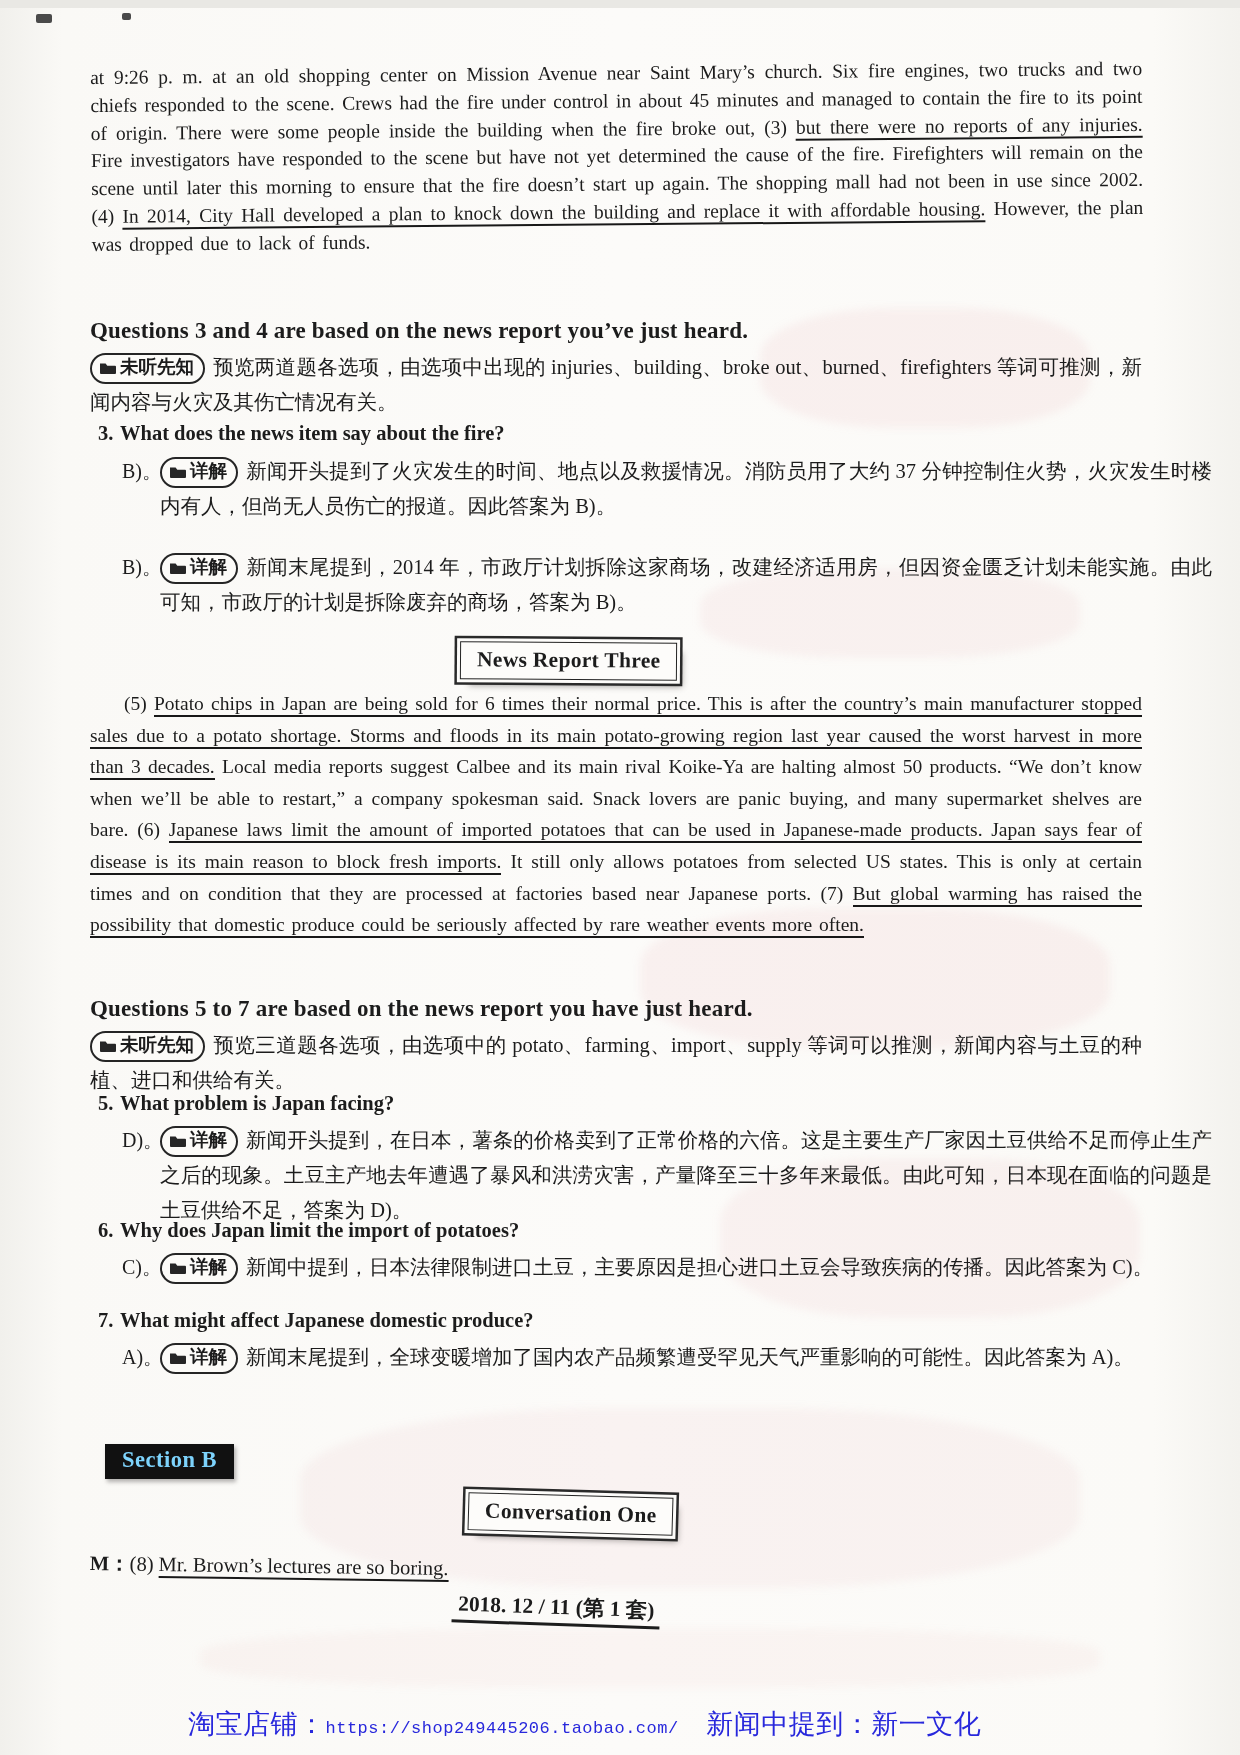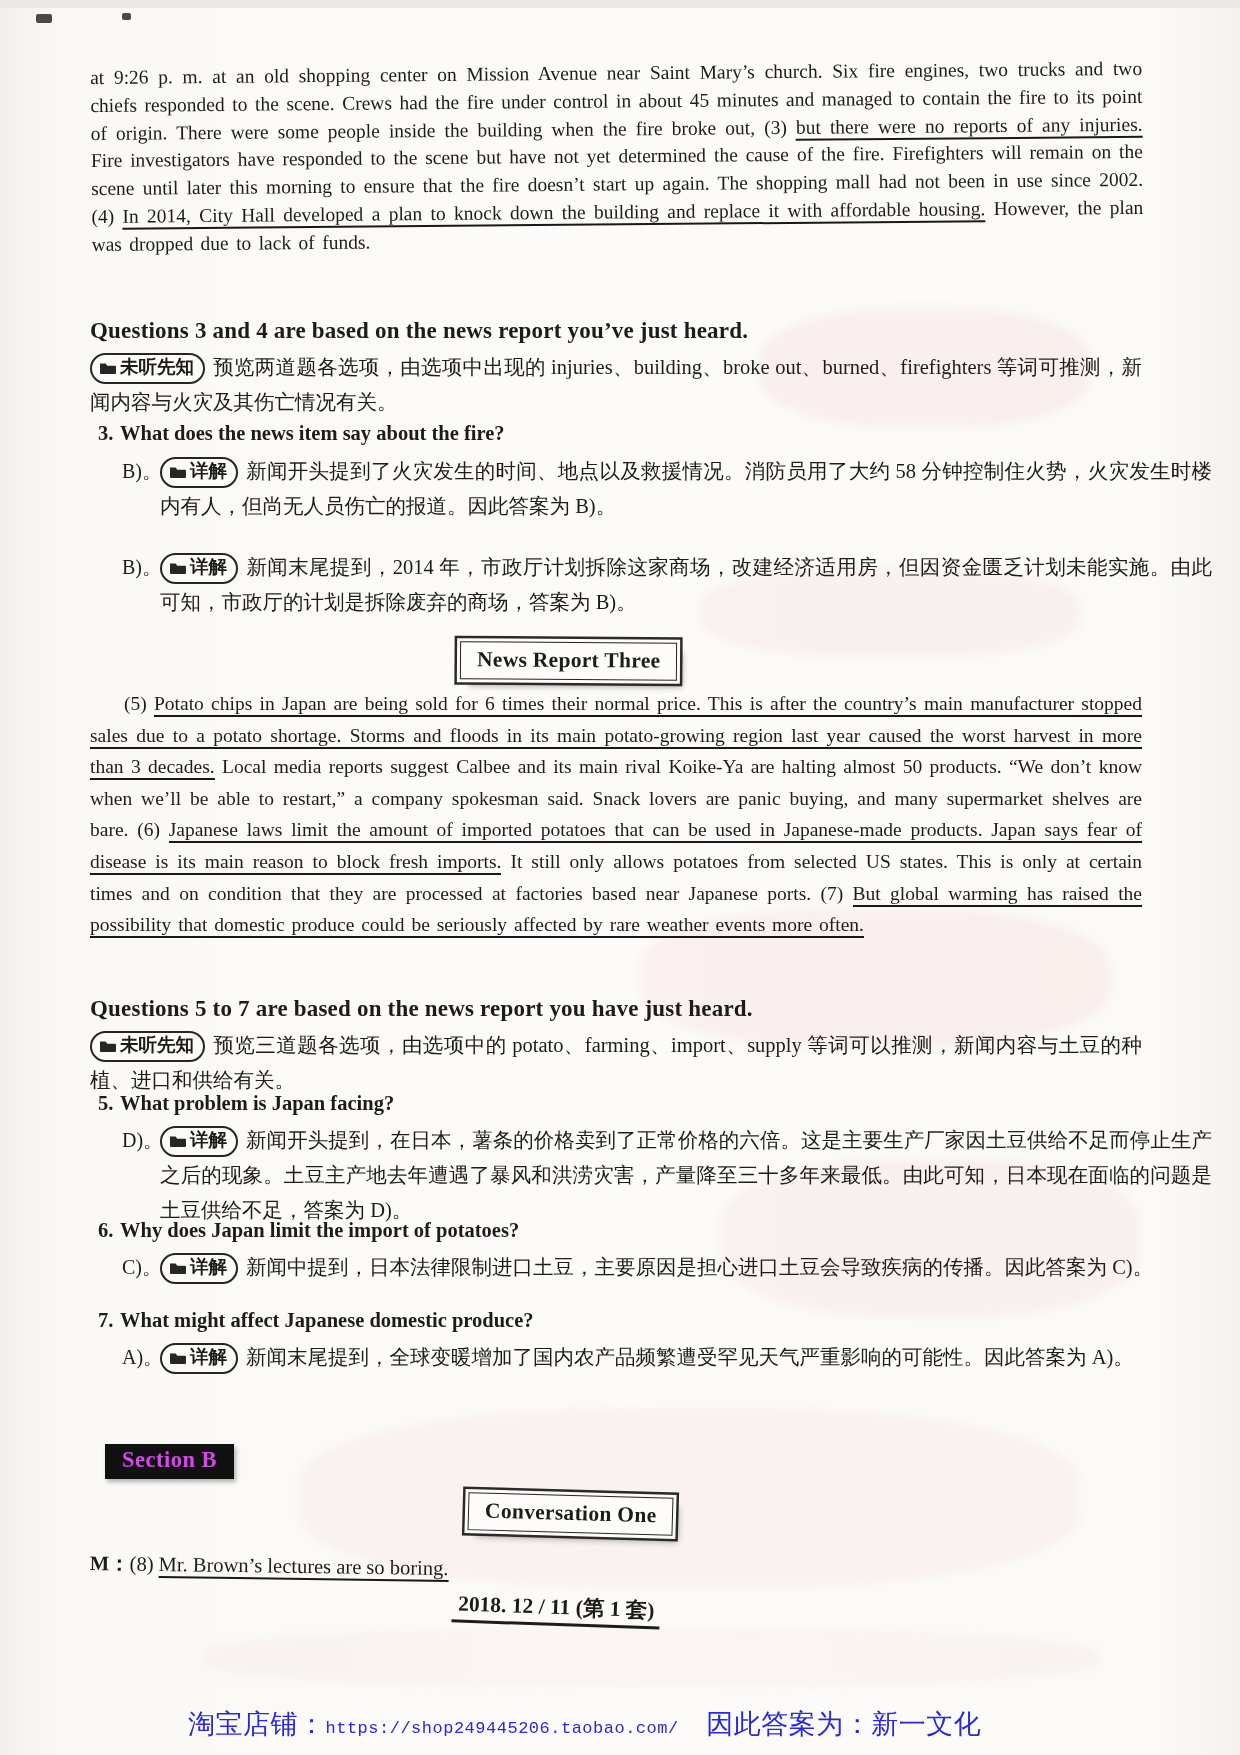--- a/index.html
+++ b/index.html
@@ -40,21 +40,21 @@
   .report-box{
     position:absolute;z-index:2;
     font-weight:bold;font-size:21.5px;letter-spacing:.3px;
     background:#fdfcfa;
     border:1.5px solid #242424;
     padding:5px 16px 6px;
     box-shadow:0 0 0 3px #fdfcfa,0 0 0 5.5px #2a2a2a,7px 8px 6px -2px rgba(55,50,48,.45);
   }
   .section-box{
     position:absolute;z-index:2;
-    background:#111;color:#d946ef;
+    background:#111;color:#7dd3fc;
     font-weight:bold;font-size:22.5px;letter-spacing:.5px;
     padding:3px 17px 6px;
     box-shadow:2px 3px 4px rgba(50,45,45,.35);
   }
 
   
   .footer-page{
     position:absolute;z-index:2;font-weight:bold;font-size:21.5px;
     border-bottom:3.2px solid #1d1d1d;padding:0 6px 2px;
     transform:rotate(2deg);
@@ -94,21 +94,21 @@
           <path d="M1 1.5h5.6l1.7 2.3h7.7a1 1 0 0 1 1 1V11a1 1 0 0 1-1 1H2a1 1 0 0 1-1-1V1.5z" fill="#262626"></path>
         </svg><span>未听先知</span></span><span>预览两道题各选项，由选项中出现的 injuries、building、broke out、burned、firefighters 等词可推测，新闻内容与火灾及其伤亡情况有关。</span>
   </div>
 
   <div class="content-block qline" style="top:414px;">
     <span class="qnum">3.</span><span>What does the news item say about the fire?</span>
   </div>
   <div class="content-block cn ans" style="top:446px;">
     <span class="label">B)。</span><span class="badge"><svg width="17" height="13" viewBox="0 0 17 13">
           <path d="M1 1.5h5.6l1.7 2.3h7.7a1 1 0 0 1 1 1V11a1 1 0 0 1-1 1H2a1 1 0 0 1-1-1V1.5z" fill="#262626"></path>
-        </svg><span>详解</span></span><span>新闻开头提到了火灾发生的时间、地点以及救援情况。消防员用了大约 58 分钟控制住火势，火灾发生时楼内有人，但尚无人员伤亡的报道。因此答案为 B)。</span>
+        </svg><span>详解</span></span><span>新闻开头提到了火灾发生的时间、地点以及救援情况。消防员用了大约 37 分钟控制住火势，火灾发生时楼内有人，但尚无人员伤亡的报道。因此答案为 B)。</span>
   </div>
 
   <div class="content-block cn ans" style="top:542px;">
     <span class="label">B)。</span><span class="badge"><svg width="17" height="13" viewBox="0 0 17 13">
           <path d="M1 1.5h5.6l1.7 2.3h7.7a1 1 0 0 1 1 1V11a1 1 0 0 1-1 1H2a1 1 0 0 1-1-1V1.5z" fill="#262626"></path>
         </svg><span>详解</span></span><span>新闻末尾提到，2014 年，市政厅计划拆除这家商场，改建经济适用房，但因资金匮乏计划未能实施。由此可知，市政厅的计划是拆除废弃的商场，答案为 B)。</span>
   </div>
 
   <div class="report-box" style="left:460px;top:634px;transform:rotate(0.4deg);">News Report Three</div>
 
@@ -153,16 +153,16 @@
 
   <div class="report-box" style="left:468px;top:1487px;transform:rotate(1.6deg);">Conversation One</div>
 
   <div class="content-block" style="top:1541px;font-size:20.5px;transform:rotate(0.8deg);transform-origin:left top;">
     <span style="font-weight:bold;">M：</span><span>(8) </span><span class="u">Mr. Brown’s lectures are so boring.</span>
   </div>
 
   <div class="footer-page" style="left:452px;top:1584px;">2018. 12 / 11 (第 1 套)</div>
 
   <div class="footer-shop" style="left:188px;top:1698px;">
-    <span>淘宝店铺：</span><span class="url">https://shop249445206.taobao.com/</span><span>　因此答案为：新一文化</span>
+    <span>淘宝店铺：</span><span class="url">https://shop249445206.taobao.com/</span><span>　新闻中提到：新一文化</span>
   </div>
 
 </div>
 
 </body></html>

